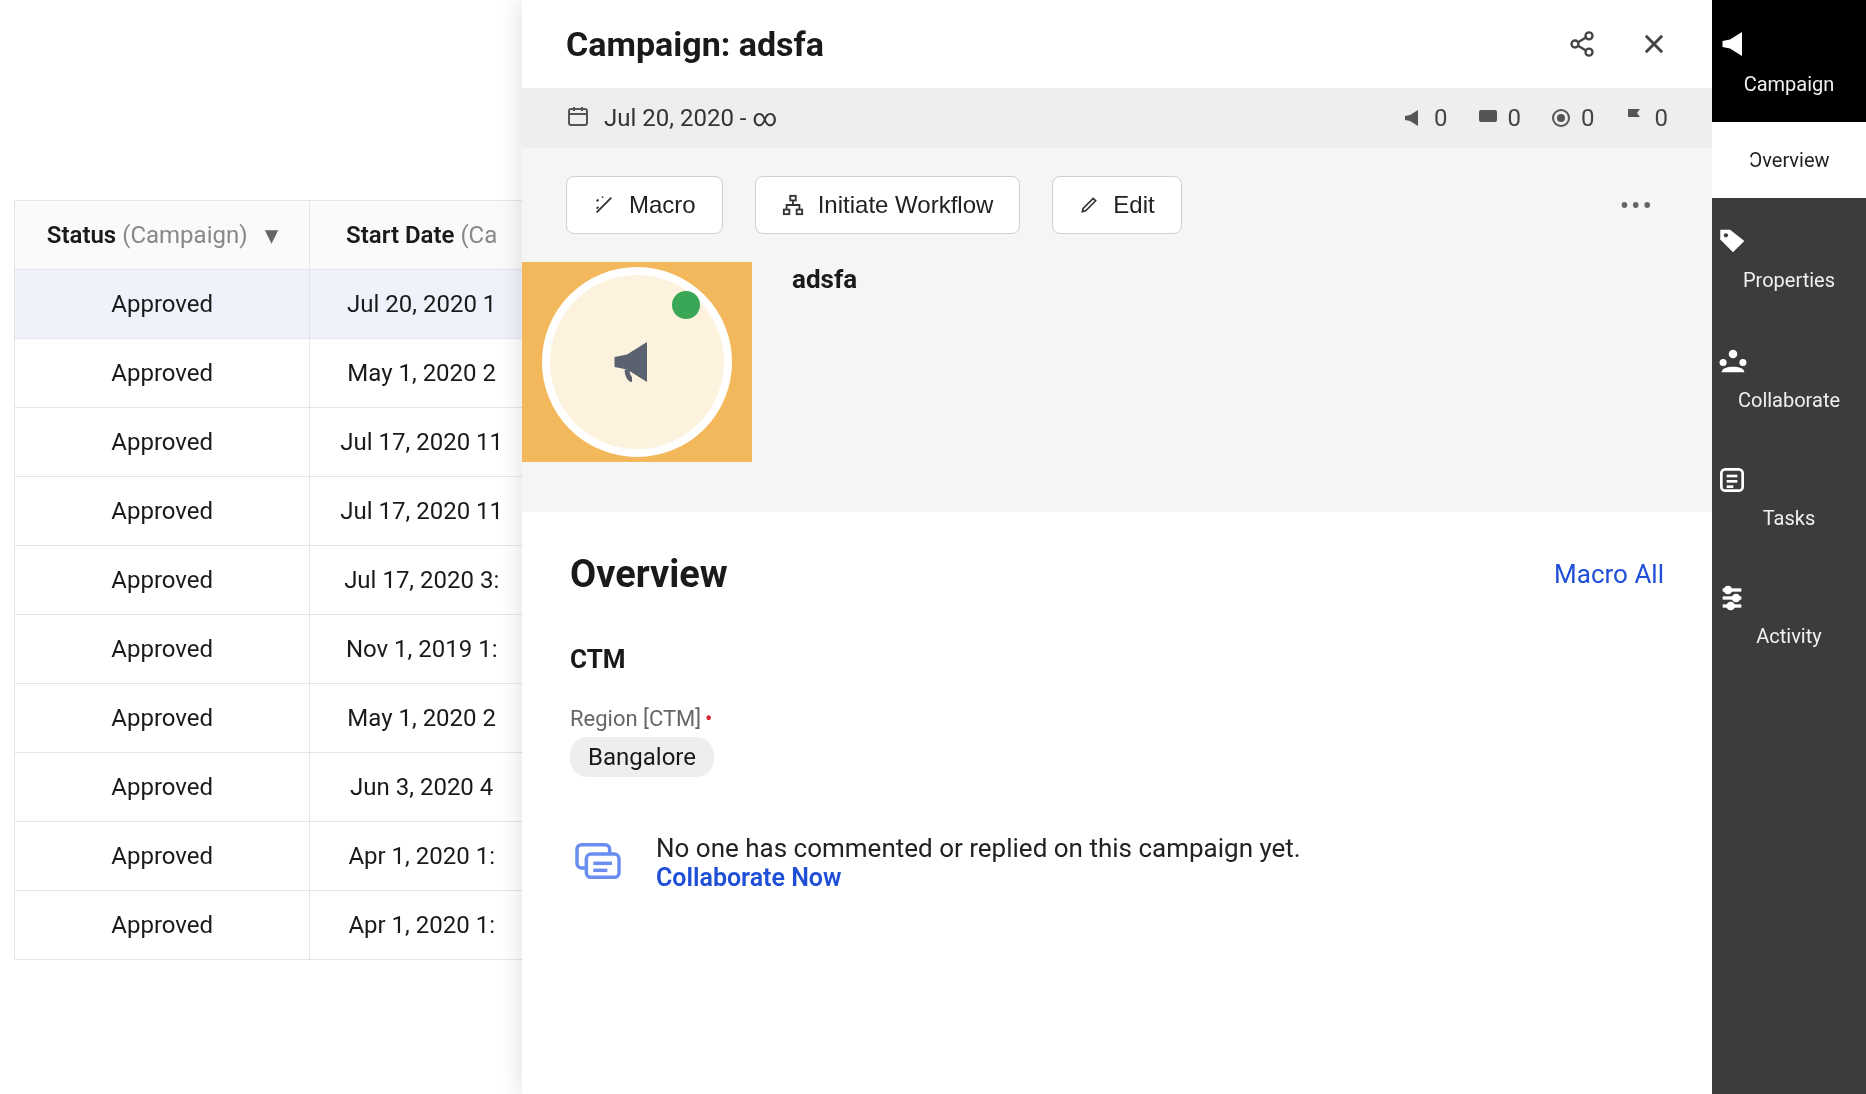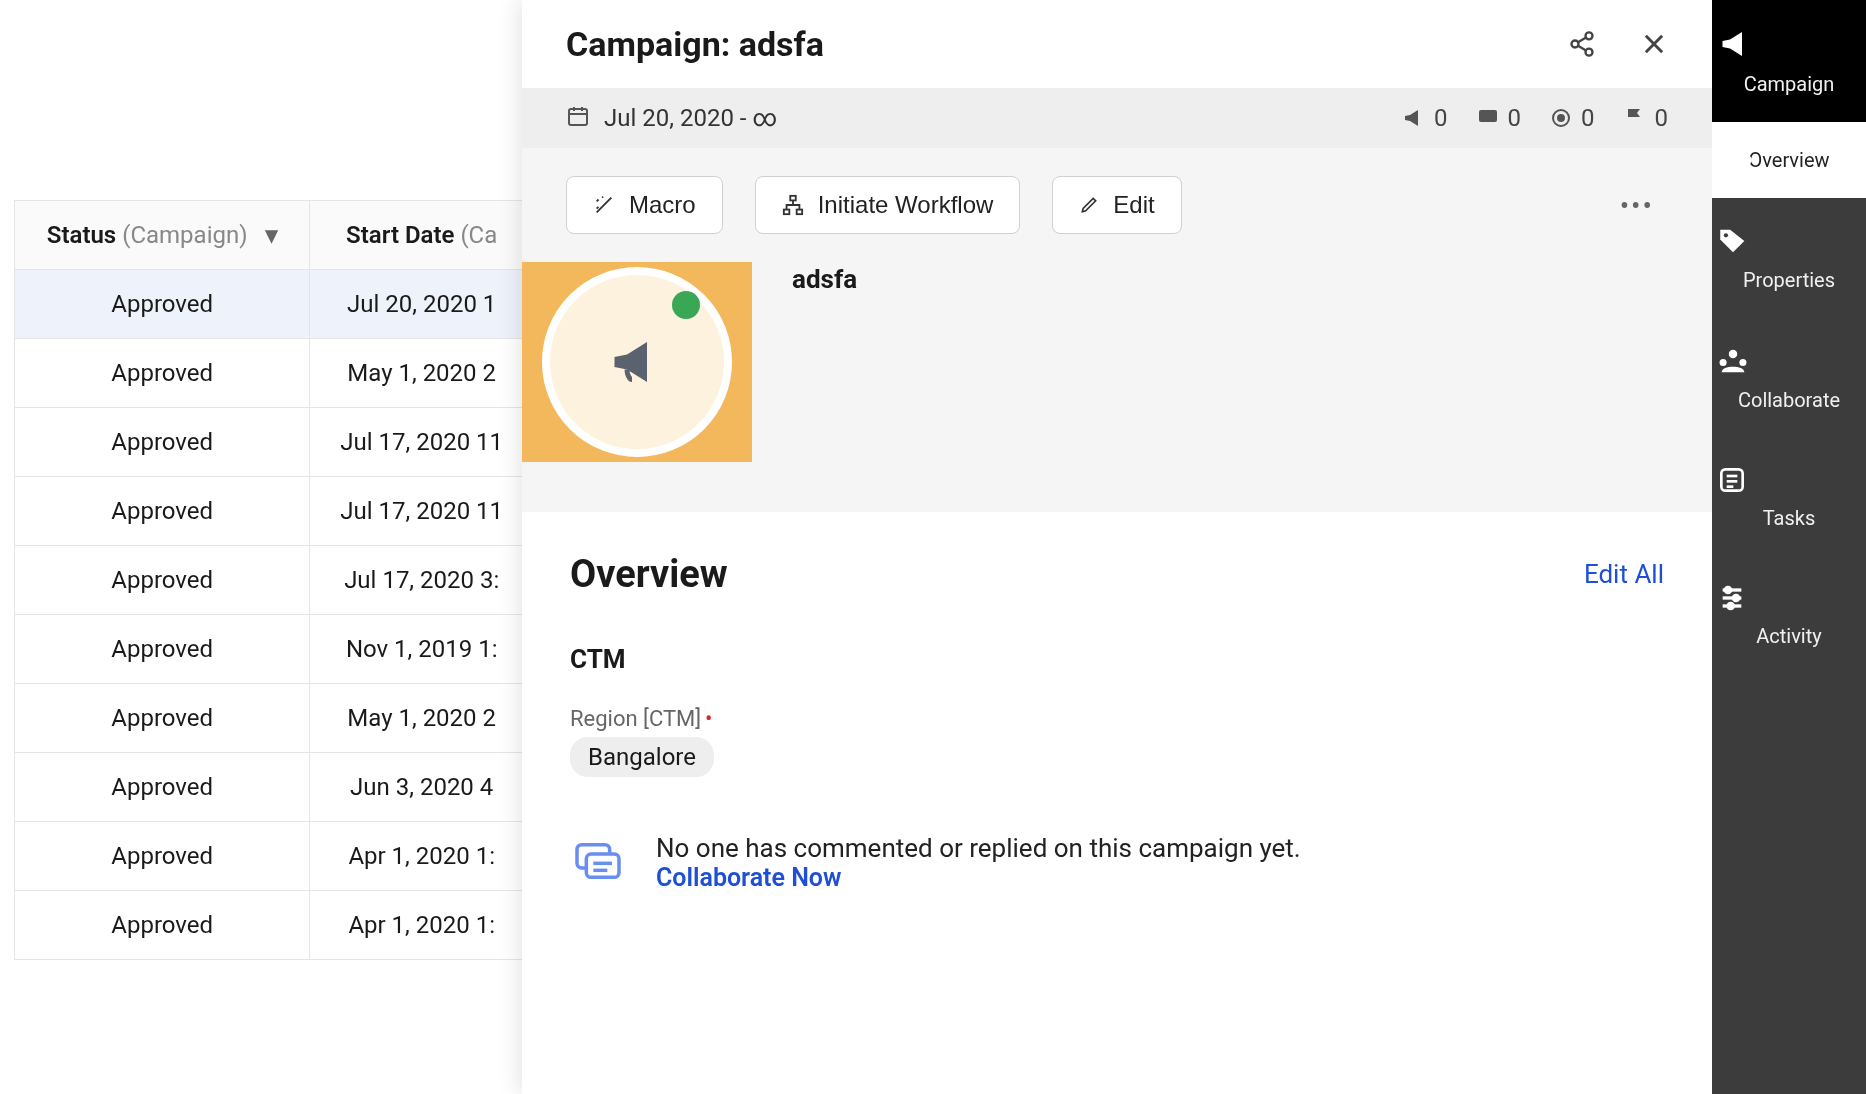--- a/index.html
+++ b/index.html
@@ -372,21 +372,21 @@
         </span>
         <div class="badge-dot"></div>
       </div>
     </div>
     <div class="hero-title">adsfa</div>
   </div>
 
   <div class="panel-body">
     <div class="overview-head">
       <h2>Overview</h2>
-      <span class="showall">Edit All</span>
+      <span class="showall">Macro All</span>
     </div>
 
     <div class="section-label">CTM</div>
     <div class="field-label">
       <span>Region [CTM]</span><span class="req">•</span>
     </div>
     <div class="chip">Bangalore</div>
 
     <div class="collab-section">
       <div class="collab-row">

